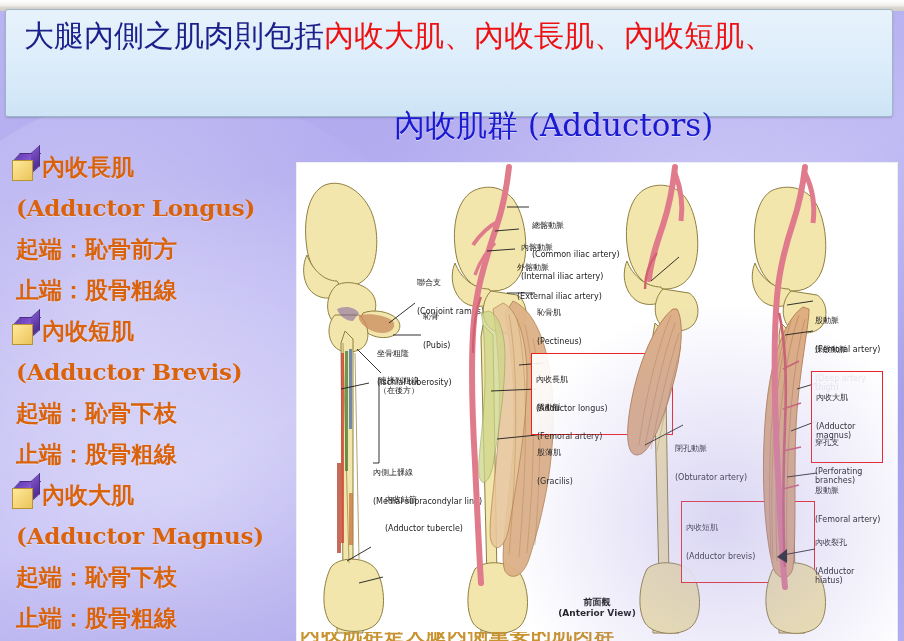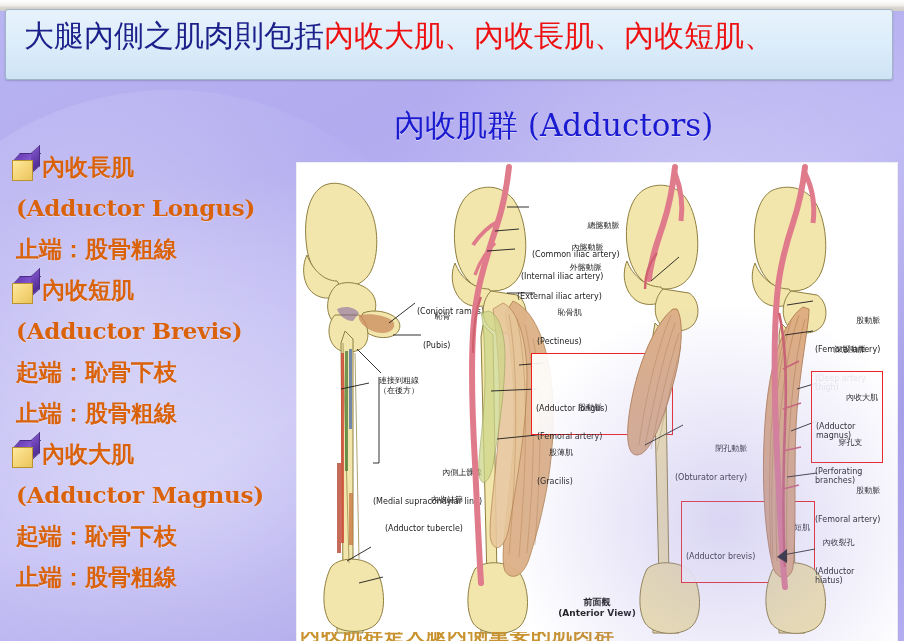--- a/index.html
+++ b/index.html
@@ -31,21 +31,21 @@
 
   
   .top-strip{
     position:absolute;left:0;top:0;width:904px;height:11px;
     background:linear-gradient(180deg,#ffffff 0%,#f2f1ef 45%,#d8d5ce 70%,#cfcdc8 100%);
   }
   .top-strip .edge{position:absolute;left:0;right:0;top:0;height:2px;background:#fdfdfd;}
 
   
   .banner{
-    position:absolute;left:5px;top:9px;width:888px;height:71px;
+    position:absolute;left:5px;top:9px;width:888px;height:108px;
     box-sizing:border-box;
     background:linear-gradient(180deg,#e7f2fb 0%,#dfeefb 40%,#d6e9f8 72%,#cde4f6 100%);
     border:1px solid #9fb6c9;
     border-radius:3px;
     box-shadow:0 1px 2px rgba(0,0,0,.18);
     padding:4px 10px 0 18px;
     overflow:hidden;
   }
   .banner-text{
     font-family:"DejaVu Sans","Liberation Sans",sans-serif;
@@ -118,21 +118,21 @@
   .p2{left:150px;width:170px;}
   .p3{left:320px;width:140px;}
   .p4{left:450px;width:150px;}
 
   
   .lab{
     position:absolute;
     font-family:"DejaVu Sans","Liberation Sans",sans-serif;
     font-size:8px;line-height:9.5px;color:#1b1b1b;white-space:pre;
   }
-  .lab .cn{display:block;text-align:right;}
+  .lab .cn{display:block;}
   .lab .en{display:block;}
   .lab.boxed{
     border:1.6px solid #ee2020;padding:2px 4px 2px 4px;background:rgba(255,255,255,.9);
   }
 
   
   .bottom-cut{
     position:absolute;left:0;bottom:0;width:904px;height:9px;overflow:hidden;
   }
   .bottom-cut .txt{
@@ -161,20 +161,23 @@
     <div class="b-row">
       <span class="cube">
           <i class="top"></i>
           <i class="side"></i>
           <i class="front"></i>
         </span>
       <span class="b-text cn">內收長肌</span>
     </div>
     <div class="b-row sub">
       <span class="b-text en">(Adductor Longus)</span>
+    </div>
+    <div class="b-row sub">
+      <span class="b-text cn">起端：恥骨前方</span>
     </div>
     <div class="b-row sub">
       <span class="b-text cn">止端：股骨粗線</span>
     </div>
 
     <div class="b-row">
       <span class="cube">
           <i class="top"></i>
           <i class="side"></i>
           <i class="front"></i>
@@ -256,20 +259,24 @@
       </svg>
 
       <div class="lab" style="left:120px;top:96px;">
         <span class="cn">聯合支</span>
         <span class="en">(Conjoint ramus)</span>
       </div>
       <div class="lab" style="left:126px;top:130px;">
         <span class="cn">恥骨</span>
         <span class="en">(Pubis)</span>
       </div>
+      <div class="lab" style="left:80px;top:167px;">
+        <span class="cn">坐骨粗隆</span>
+        <span class="en">(Ischial tuberosity)</span>
+      </div>
       <div class="lab" style="left:82px;top:194px;">
         <span class="cn">連接到粗線
 （在後方）</span>
       </div>
       <div class="lab" style="left:76px;top:286px;">
         <span class="cn">內側上髁線</span>
         <span class="en">(Medial supracondylar line)</span>
       </div>
       <div class="lab" style="left:88px;top:313px;">
         <span class="cn">內收結節</span>

